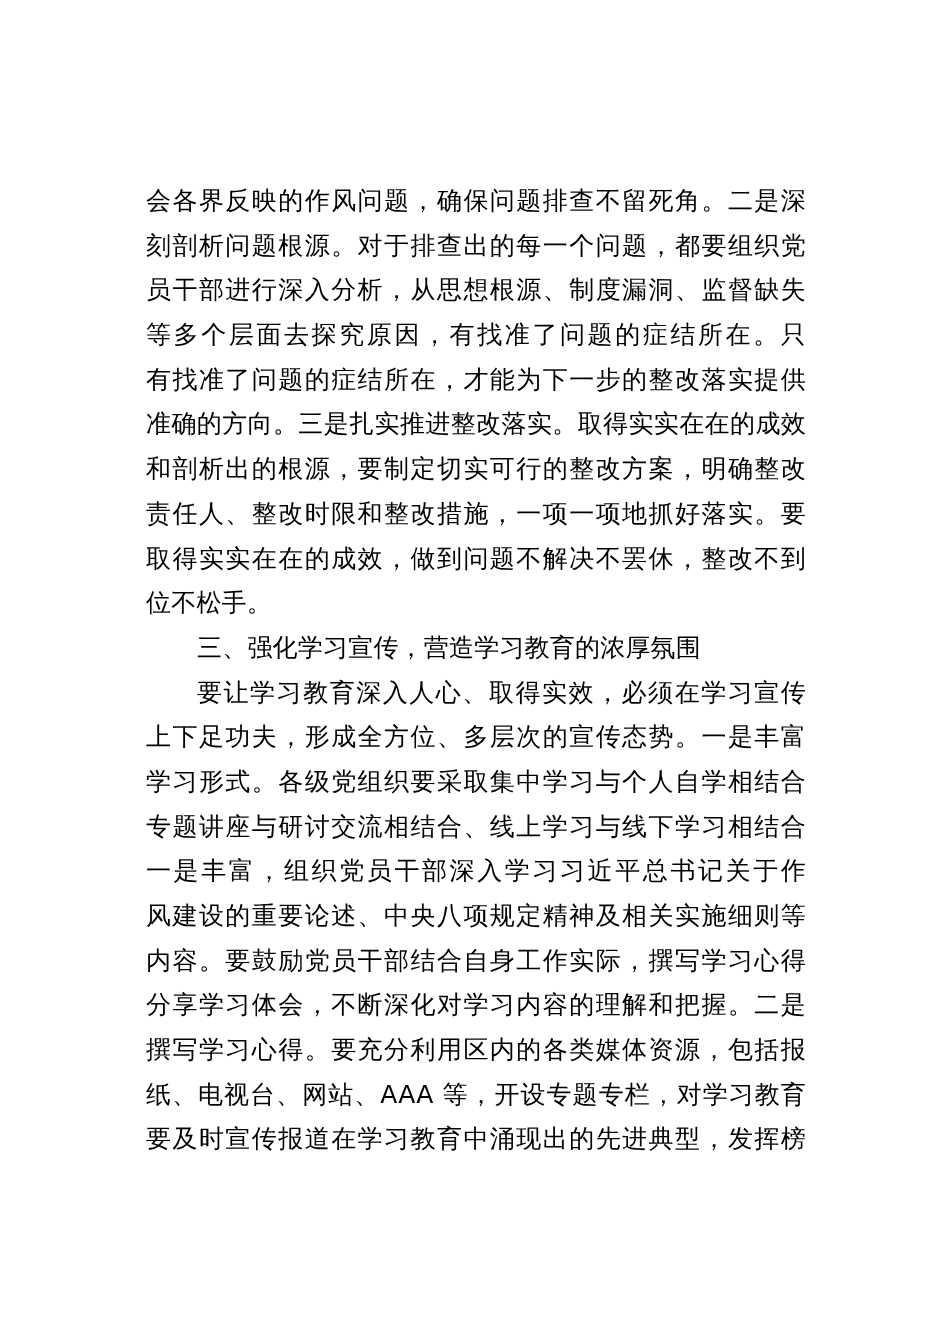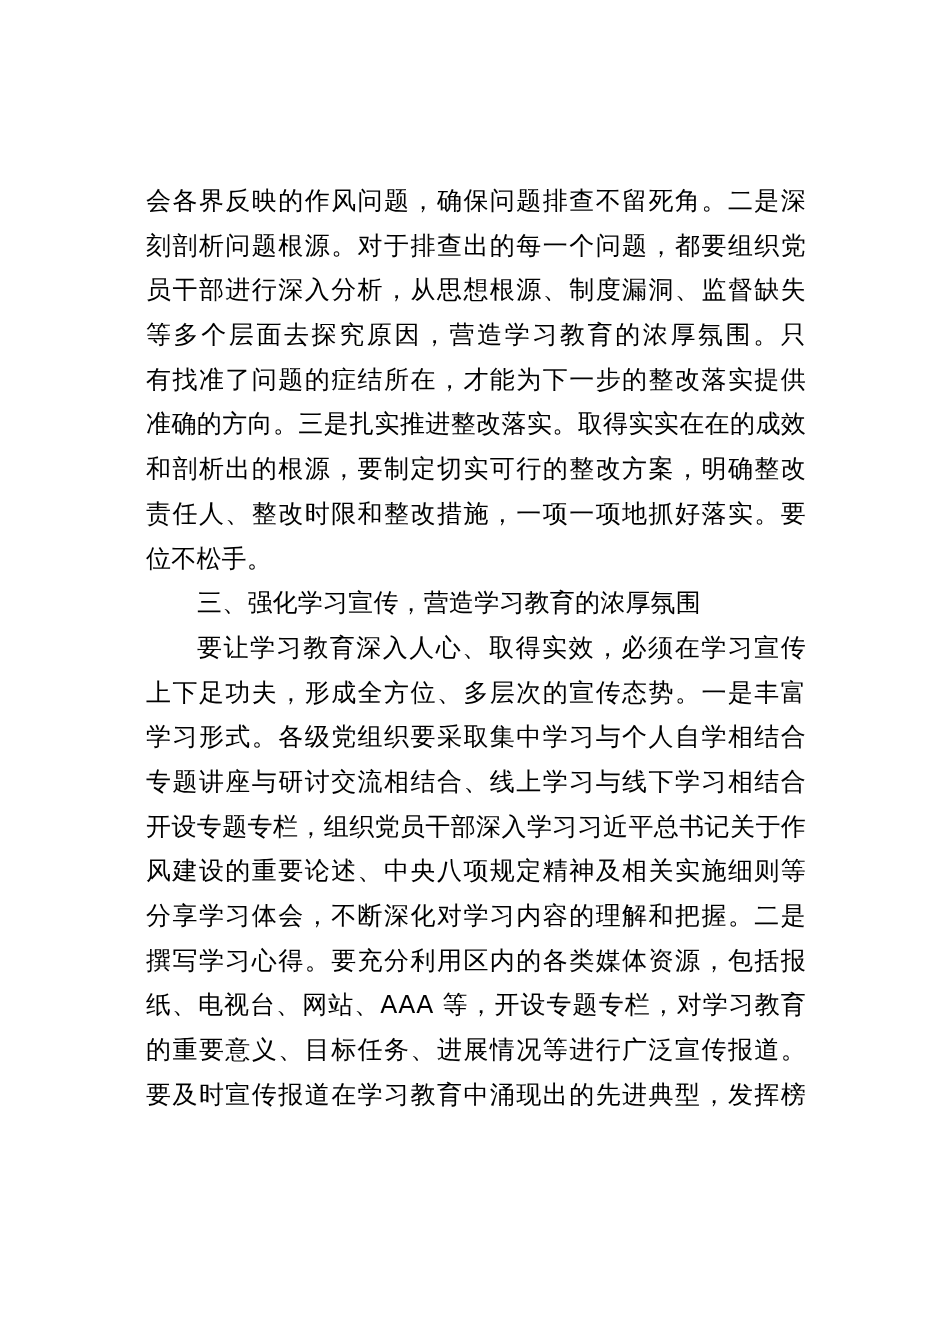--- a/index.html
+++ b/index.html
@@ -40,38 +40,39 @@
   </style>
 </head>
 <body>
 
 <div class="page">
 
   <div>
     <span class="line justify">会各界反映的作风问题，确保问题排查不留死角。二是深</span>
     <span class="line justify">刻剖析问题根源。对于排查出的每一个问题，都要组织党</span>
     <span class="line justify">员干部进行深入分析，从思想根源、制度漏洞、监督缺失</span>
-    <span class="line justify">等多个层面去探究原因，营造学习教育的浓厚氛围。只</span>
+    <span class="line justify">等多个层面去探究原因，有找准了问题的症结所在。只</span>
     <span class="line justify">有找准了问题的症结所在，才能为下一步的整改落实提供</span>
     <span class="line justify">准确的方向。三是扎实推进整改落实。取得实实在在的成效</span>
     <span class="line justify">和剖析出的根源，要制定切实可行的整改方案，明确整改</span>
     <span class="line justify">责任人、整改时限和整改措施，一项一项地抓好落实。要</span>
+    <span class="line justify">取得实实在在的成效，做到问题不解决不罢休，整改不到</span>
     <span class="line">位不松手。</span>
   </div>
 
   <div>
     <span class="line indent">三、强化学习宣传，营造学习教育的浓厚氛围</span>
   </div>
 
   <div>
     <span class="line indent justify">要让学习教育深入人心、取得实效，必须在学习宣传</span>
     <span class="line justify">上下足功夫，形成全方位、多层次的宣传态势。一是丰富</span>
     <span class="line justify">学习形式。各级党组织要采取集中学习与个人自学相结合</span>
     <span class="line justify">专题讲座与研讨交流相结合、线上学习与线下学习相结合</span>
-    <span class="line justify">开设专题专栏，组织党员干部深入学习习近平总书记关于作</span>
+    <span class="line justify">一是丰富，组织党员干部深入学习习近平总书记关于作</span>
     <span class="line justify">风建设的重要论述、中央八项规定精神及相关实施细则等</span>
+    <span class="line justify">内容。要鼓励党员干部结合自身工作实际，撰写学习心得</span>
     <span class="line justify">分享学习体会，不断深化对学习内容的理解和把握。二是</span>
     <span class="line justify">撰写学习心得。要充分利用区内的各类媒体资源，包括报</span>
     <span class="line justify">纸、电视台、网站、AAA 等，开设专题专栏，对学习教育</span>
-    <span class="line justify">的重要意义、目标任务、进展情况等进行广泛宣传报道。</span>
     <span class="line justify">要及时宣传报道在学习教育中涌现出的先进典型，发挥榜</span>
   </div>
 </div>
 
 </body></html>

